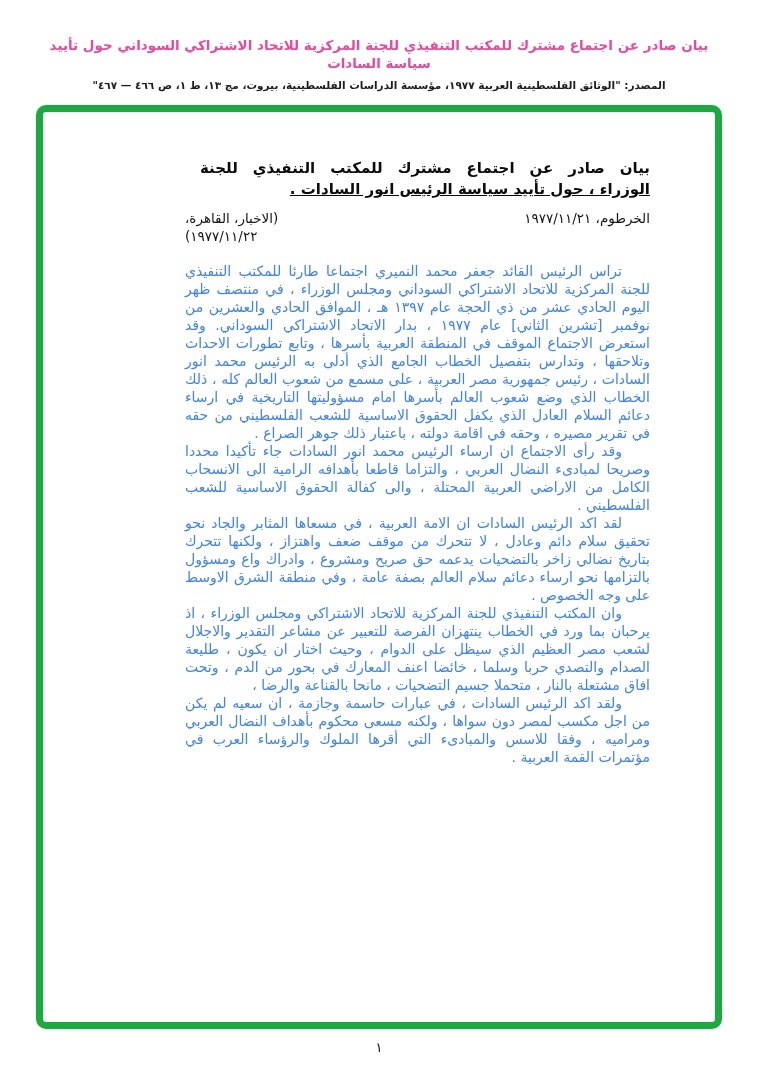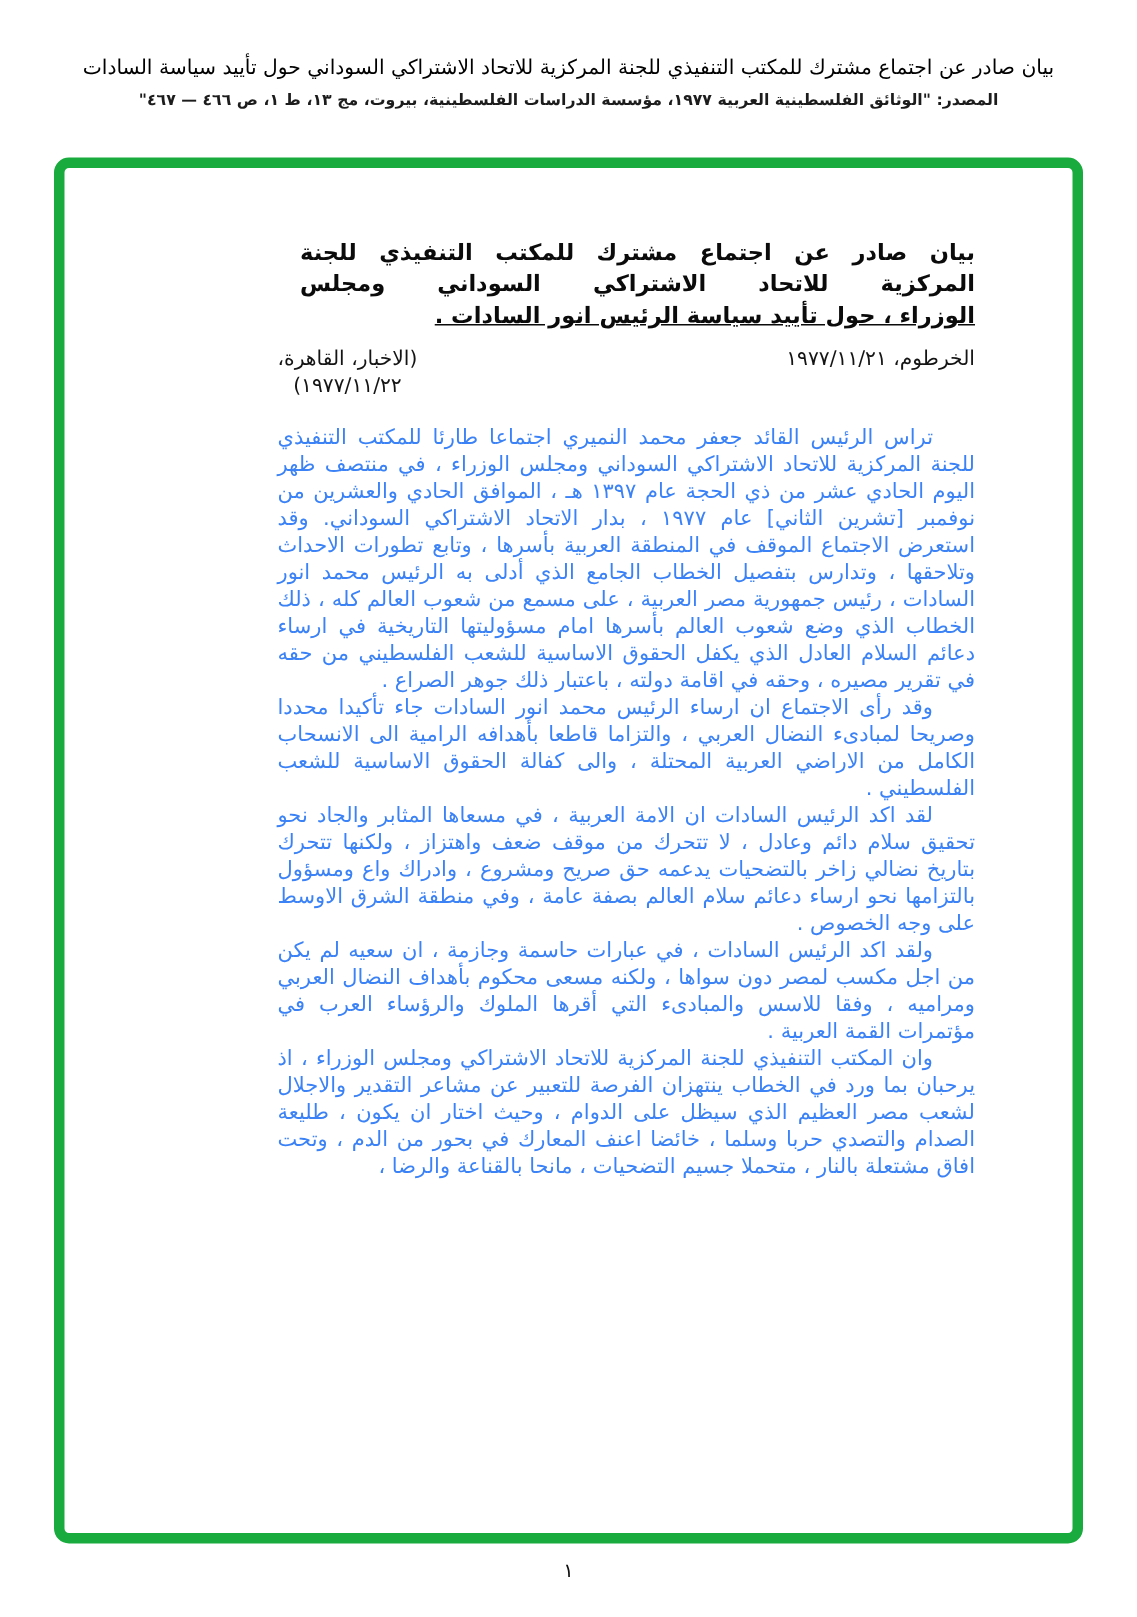--- a/index.html
+++ b/index.html
@@ -10,22 +10,22 @@
     font-family:"DejaVu Sans",sans-serif;
     color:#111111;
     overflow:hidden;
   }
   
   .top-header{
     position:absolute;top:36px;left:0;width:758px;
     direction:rtl;text-align:center;
   }
   .top-header .main-title{
-    font-weight:normal;font-size:13.5px;line-height:18px;
-    padding:0 40px;color:#000000;
+    font-weight:bold;font-size:13.5px;line-height:18px;
+    padding:0 40px;color:#ec4899;
   }
   .top-header .source-line{
     margin-top:7px;font-weight:bold;font-size:10.5px;color:#1c1c1c;
   }
   
   .doc-frame{
     position:absolute;left:36px;top:105px;
     width:686px;height:924px;
     box-sizing:border-box;
     border:7px solid #1aab3e;
@@ -48,21 +48,21 @@
   .doc-title .title-line:last-child{
     text-align-last:right;
     text-decoration:underline;
   }
   .dateline{
     margin-top:9px;
     display:flex;justify-content:space-between;align-items:flex-start;
     font-size:13.5px;line-height:18px;color:#141414;
   }
   .dateline .place-date{white-space:nowrap;text-align:right;}
-  .dateline .citation{text-align:center;}
+  .dateline .citation{text-align:left;}
   .doc-body{
     margin-top:17px;
     font-size:14px;line-height:18px;
     text-align:justify;color:#3b82f6;
   }
   .doc-body p{
     margin:0;
     text-indent:28px; 
   }
   .page-number{
@@ -79,38 +79,37 @@
   <div class="top-header">
     <div class="main-title">بيان صادر عن اجتماع مشترك للمكتب التنفيذي للجنة المركزية للاتحاد الاشتراكي السوداني حول تأييد سياسة السادات</div>
     <div class="source-line">المصدر: "الوثائق الفلسطينية العربية ١٩٧٧، مؤسسة الدراسات الفلسطينية، بيروت، مج ١٣، ط ١، ص ٤٦٦ — ٤٦٧"</div>
   </div>
 
   <div class="doc-frame" style="border-color: rgb(26, 171, 62);">
     <div class="doc-content">
 
       <div class="doc-title">
         <div class="title-line">بيان صادر عن اجتماع مشترك للمكتب التنفيذي للجنة</div>
-        <div class="title-line">المركزية للاتحاد الاشتراكي السوداني ومجلس</div>
         <div class="title-line">الوزراء ، حول تأييد سياسة الرئيس انور السادات .</div>
       </div>
 
       <div class="dateline">
         <span class="place-date">الخرطوم، ١٩٧٧/١١/٢١</span>
         <span class="citation">
           <span>(الاخبار، القاهرة،</span><br>
           <span>١٩٧٧/١١/٢٢)</span>
         </span>
       </div>
 
       <div class="doc-body">
         <p>تراس الرئيس القائد جعفر محمد النميري اجتماعا طارئا للمكتب التنفيذي للجنة المركزية للاتحاد الاشتراكي السوداني ومجلس الوزراء ، في منتصف ظهر اليوم الحادي عشر من ذي الحجة عام ١٣٩٧ هـ ، الموافق الحادي والعشرين من نوفمبر [تشرين الثاني] عام ١٩٧٧ ، بدار الاتحاد الاشتراكي السوداني. وقد استعرض الاجتماع الموقف في المنطقة العربية بأسرها ، وتابع تطورات الاحداث وتلاحقها ، وتدارس بتفصيل الخطاب الجامع الذي أدلى به الرئيس محمد انور السادات ، رئيس جمهورية مصر العربية ، على مسمع من شعوب العالم كله ، ذلك الخطاب الذي وضع شعوب العالم بأسرها امام مسؤوليتها التاريخية في ارساء دعائم السلام العادل الذي يكفل الحقوق الاساسية للشعب الفلسطيني من حقه في تقرير مصيره ، وحقه في اقامة دولته ، باعتبار ذلك جوهر الصراع .</p>
         <p>وقد رأى الاجتماع ان ارساء الرئيس محمد انور السادات جاء تأكيدا محددا وصريحا لمبادىء النضال العربي ، والتزاما قاطعا بأهدافه الرامية الى الانسحاب الكامل من الاراضي العربية المحتلة ، والى كفالة الحقوق الاساسية للشعب الفلسطيني .</p>
         <p>لقد اكد الرئيس السادات ان الامة العربية ، في مسعاها المثابر والجاد نحو تحقيق سلام دائم وعادل ، لا تتحرك من موقف ضعف واهتزاز ، ولكنها تتحرك بتاريخ نضالي زاخر بالتضحيات يدعمه حق صريح ومشروع ، وادراك واع ومسؤول بالتزامها نحو ارساء دعائم سلام العالم بصفة عامة ، وفي منطقة الشرق الاوسط على وجه الخصوص .</p>
+        <p>وان المكتب التنفيذي للجنة المركزية للاتحاد الاشتراكي ومجلس الوزراء ، اذ يرحبان بما ورد في الخطاب ينتهزان الفرصة للتعبير عن مشاعر التقدير والاجلال لشعب مصر العظيم الذي سيظل على الدوام ، وحيث اختار ان يكون ، طليعة الصدام والتصدي حربا وسلما ، خائضا اعنف المعارك في بحور من الدم ، وتحت افاق مشتعلة بالنار ، متحملا جسيم التضحيات ، مانحا بالقناعة والرضا ،</p>
         <p>ولقد اكد الرئيس السادات ، في عبارات حاسمة وجازمة ، ان سعيه لم يكن من اجل مكسب لمصر دون سواها ، ولكنه مسعى محكوم بأهداف النضال العربي ومراميه ، وفقا للاسس والمبادىء التي أقرها الملوك والرؤساء العرب في مؤتمرات القمة العربية .</p>
-        <p>وان المكتب التنفيذي للجنة المركزية للاتحاد الاشتراكي ومجلس الوزراء ، اذ يرحبان بما ورد في الخطاب ينتهزان الفرصة للتعبير عن مشاعر التقدير والاجلال لشعب مصر العظيم الذي سيظل على الدوام ، وحيث اختار ان يكون ، طليعة الصدام والتصدي حربا وسلما ، خائضا اعنف المعارك في بحور من الدم ، وتحت افاق مشتعلة بالنار ، متحملا جسيم التضحيات ، مانحا بالقناعة والرضا ،</p>
       </div>
 
     </div>
   </div>
 
   <div class="page-number">١</div>
 
 </div>
 
 </body></html>

